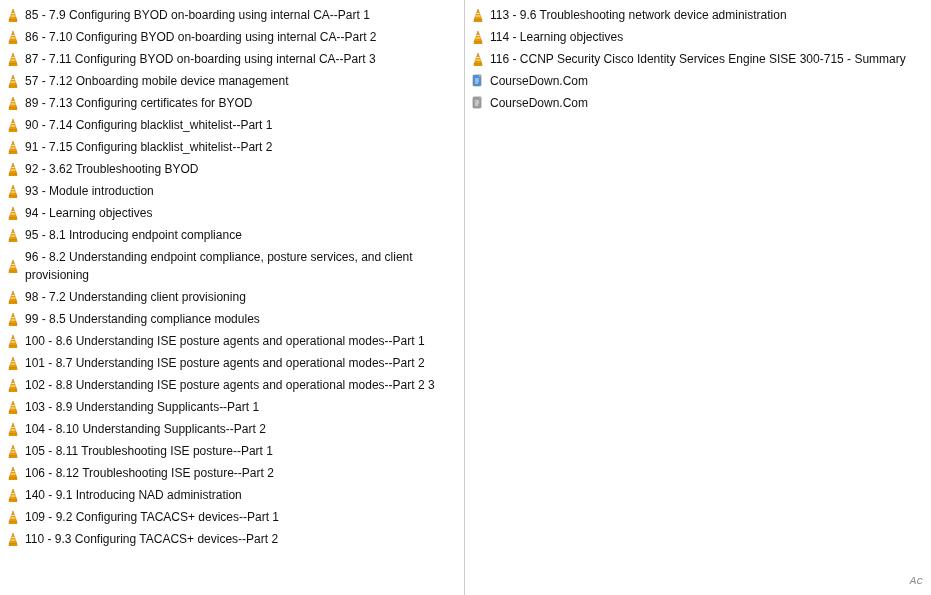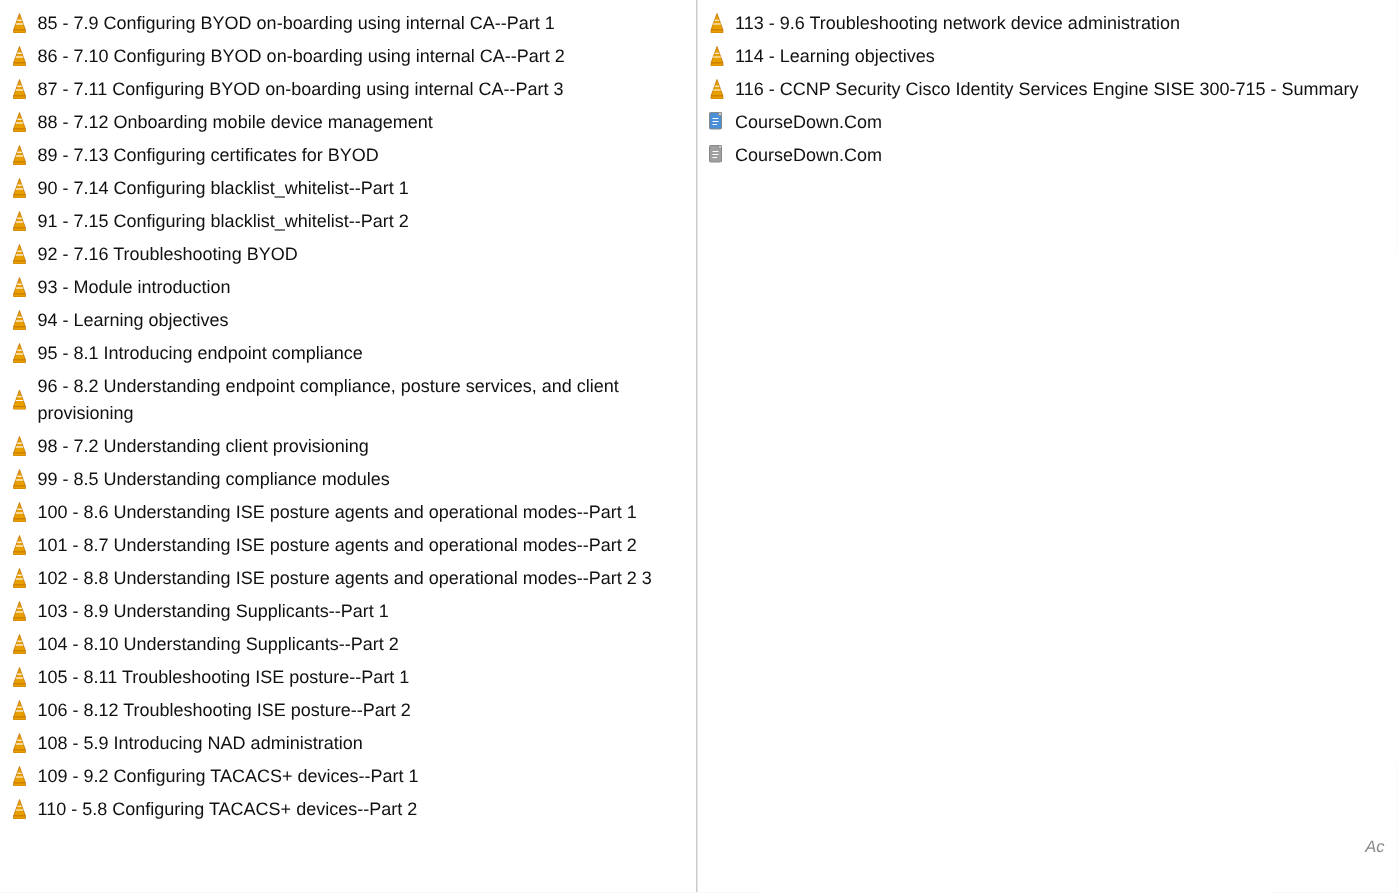--- a/index.html
+++ b/index.html
@@ -106,21 +106,21 @@
   </svg></span>
         <span class="item-text">87 - 7.11 Configuring BYOD on-boarding using internal CA--Part 3</span>
       </div>
       <div class="list-item">
         <span class="icon-cone"><svg viewBox="0 0 14 14" xmlns="http://www.w3.org/2000/svg">
     <polygon points="7,1 11,12 3,12" fill="#e8a000" stroke="#c07000" stroke-width="0.5"></polygon>
     <rect x="3" y="12" width="8" height="2" rx="0.5" fill="#e8a000" stroke="#c07000" stroke-width="0.5"></rect>
     <line x1="4.5" y1="8" x2="9.5" y2="8" stroke="white" stroke-width="0.8"></line>
     <line x1="5.5" y1="5.5" x2="8.5" y2="5.5" stroke="white" stroke-width="0.8"></line>
   </svg></span>
-        <span class="item-text">88 - 7.12 Onboarding mobile device management</span>
+        <span class="item-text">57 - 7.12 Onboarding mobile device management</span>
       </div>
       <div class="list-item">
         <span class="icon-cone"><svg viewBox="0 0 14 14" xmlns="http://www.w3.org/2000/svg">
     <polygon points="7,1 11,12 3,12" fill="#e8a000" stroke="#c07000" stroke-width="0.5"></polygon>
     <rect x="3" y="12" width="8" height="2" rx="0.5" fill="#e8a000" stroke="#c07000" stroke-width="0.5"></rect>
     <line x1="4.5" y1="8" x2="9.5" y2="8" stroke="white" stroke-width="0.8"></line>
     <line x1="5.5" y1="5.5" x2="8.5" y2="5.5" stroke="white" stroke-width="0.8"></line>
   </svg></span>
         <span class="item-text">89 - 7.13 Configuring certificates for BYOD</span>
       </div>
@@ -142,21 +142,21 @@
   </svg></span>
         <span class="item-text">91 - 7.15 Configuring blacklist_whitelist--Part 2</span>
       </div>
       <div class="list-item">
         <span class="icon-cone"><svg viewBox="0 0 14 14" xmlns="http://www.w3.org/2000/svg">
     <polygon points="7,1 11,12 3,12" fill="#e8a000" stroke="#c07000" stroke-width="0.5"></polygon>
     <rect x="3" y="12" width="8" height="2" rx="0.5" fill="#e8a000" stroke="#c07000" stroke-width="0.5"></rect>
     <line x1="4.5" y1="8" x2="9.5" y2="8" stroke="white" stroke-width="0.8"></line>
     <line x1="5.5" y1="5.5" x2="8.5" y2="5.5" stroke="white" stroke-width="0.8"></line>
   </svg></span>
-        <span class="item-text">92 - 7.16 Troubleshooting BYOD</span>
+        <span class="item-text">92 - 3.62 Troubleshooting BYOD</span>
       </div>
       <div class="list-item">
         <span class="icon-cone"><svg viewBox="0 0 14 14" xmlns="http://www.w3.org/2000/svg">
     <polygon points="7,1 11,12 3,12" fill="#e8a000" stroke="#c07000" stroke-width="0.5"></polygon>
     <rect x="3" y="12" width="8" height="2" rx="0.5" fill="#e8a000" stroke="#c07000" stroke-width="0.5"></rect>
     <line x1="4.5" y1="8" x2="9.5" y2="8" stroke="white" stroke-width="0.8"></line>
     <line x1="5.5" y1="5.5" x2="8.5" y2="5.5" stroke="white" stroke-width="0.8"></line>
   </svg></span>
         <span class="item-text">93 - Module introduction</span>
       </div>
@@ -268,39 +268,39 @@
   </svg></span>
         <span class="item-text">106 - 8.12 Troubleshooting ISE posture--Part 2</span>
       </div>
       <div class="list-item">
         <span class="icon-cone"><svg viewBox="0 0 14 14" xmlns="http://www.w3.org/2000/svg">
     <polygon points="7,1 11,12 3,12" fill="#e8a000" stroke="#c07000" stroke-width="0.5"></polygon>
     <rect x="3" y="12" width="8" height="2" rx="0.5" fill="#e8a000" stroke="#c07000" stroke-width="0.5"></rect>
     <line x1="4.5" y1="8" x2="9.5" y2="8" stroke="white" stroke-width="0.8"></line>
     <line x1="5.5" y1="5.5" x2="8.5" y2="5.5" stroke="white" stroke-width="0.8"></line>
   </svg></span>
-        <span class="item-text">108 - 5.9 Introducing NAD administration</span>
+        <span class="item-text">140 - 9.1 Introducing NAD administration</span>
       </div>
       <div class="list-item">
         <span class="icon-cone"><svg viewBox="0 0 14 14" xmlns="http://www.w3.org/2000/svg">
     <polygon points="7,1 11,12 3,12" fill="#e8a000" stroke="#c07000" stroke-width="0.5"></polygon>
     <rect x="3" y="12" width="8" height="2" rx="0.5" fill="#e8a000" stroke="#c07000" stroke-width="0.5"></rect>
     <line x1="4.5" y1="8" x2="9.5" y2="8" stroke="white" stroke-width="0.8"></line>
     <line x1="5.5" y1="5.5" x2="8.5" y2="5.5" stroke="white" stroke-width="0.8"></line>
   </svg></span>
         <span class="item-text">109 - 9.2 Configuring TACACS+ devices--Part 1</span>
       </div>
       <div class="list-item">
         <span class="icon-cone"><svg viewBox="0 0 14 14" xmlns="http://www.w3.org/2000/svg">
     <polygon points="7,1 11,12 3,12" fill="#e8a000" stroke="#c07000" stroke-width="0.5"></polygon>
     <rect x="3" y="12" width="8" height="2" rx="0.5" fill="#e8a000" stroke="#c07000" stroke-width="0.5"></rect>
     <line x1="4.5" y1="8" x2="9.5" y2="8" stroke="white" stroke-width="0.8"></line>
     <line x1="5.5" y1="5.5" x2="8.5" y2="5.5" stroke="white" stroke-width="0.8"></line>
   </svg></span>
-        <span class="item-text">110 - 5.8 Configuring TACACS+ devices--Part 2</span>
+        <span class="item-text">110 - 9.3 Configuring TACACS+ devices--Part 2</span>
       </div>
       <div class="list-item"></div>
     </div>
   <div class="right-panel" id="right-panel">
       <div class="list-item">
         <span class="icon-cone"><svg viewBox="0 0 14 14" xmlns="http://www.w3.org/2000/svg">
     <polygon points="7,1 11,12 3,12" fill="#e8a000" stroke="#c07000" stroke-width="0.5"></polygon>
     <rect x="3" y="12" width="8" height="2" rx="0.5" fill="#e8a000" stroke="#c07000" stroke-width="0.5"></rect>
     <line x1="4.5" y1="8" x2="9.5" y2="8" stroke="white" stroke-width="0.8"></line>
     <line x1="5.5" y1="5.5" x2="8.5" y2="5.5" stroke="white" stroke-width="0.8"></line>
@@ -340,13 +340,13 @@
     <rect x="2" y="1" width="8" height="11" rx="1" fill="#a0a0a0" stroke="#888" stroke-width="0.7"></rect>
     <polyline points="8,1 10,1 10,3 8,3 8,1" fill="#ccc" stroke="#888" stroke-width="0.5"></polyline>
     <line x1="4" y1="5" x2="8" y2="5" stroke="#fff" stroke-width="0.8"></line>
     <line x1="4" y1="7" x2="8" y2="7" stroke="#fff" stroke-width="0.8"></line>
     <line x1="4" y1="9" x2="7" y2="9" stroke="#fff" stroke-width="0.8"></line>
   </svg></span>
         <span class="item-text">CourseDown.Com</span>
       </div>
     </div>
 </div>
-<span style="position:absolute;bottom:24px;right:8px;font-size:11px;color:#888;font-style:italic;">Ac</span>
+<span style="position:absolute;bottom:8px;right:8px;font-size:11px;color:#888;font-style:italic;font-family:Liberation Mono, monospace;">Ac</span>
 
 </body></html>

